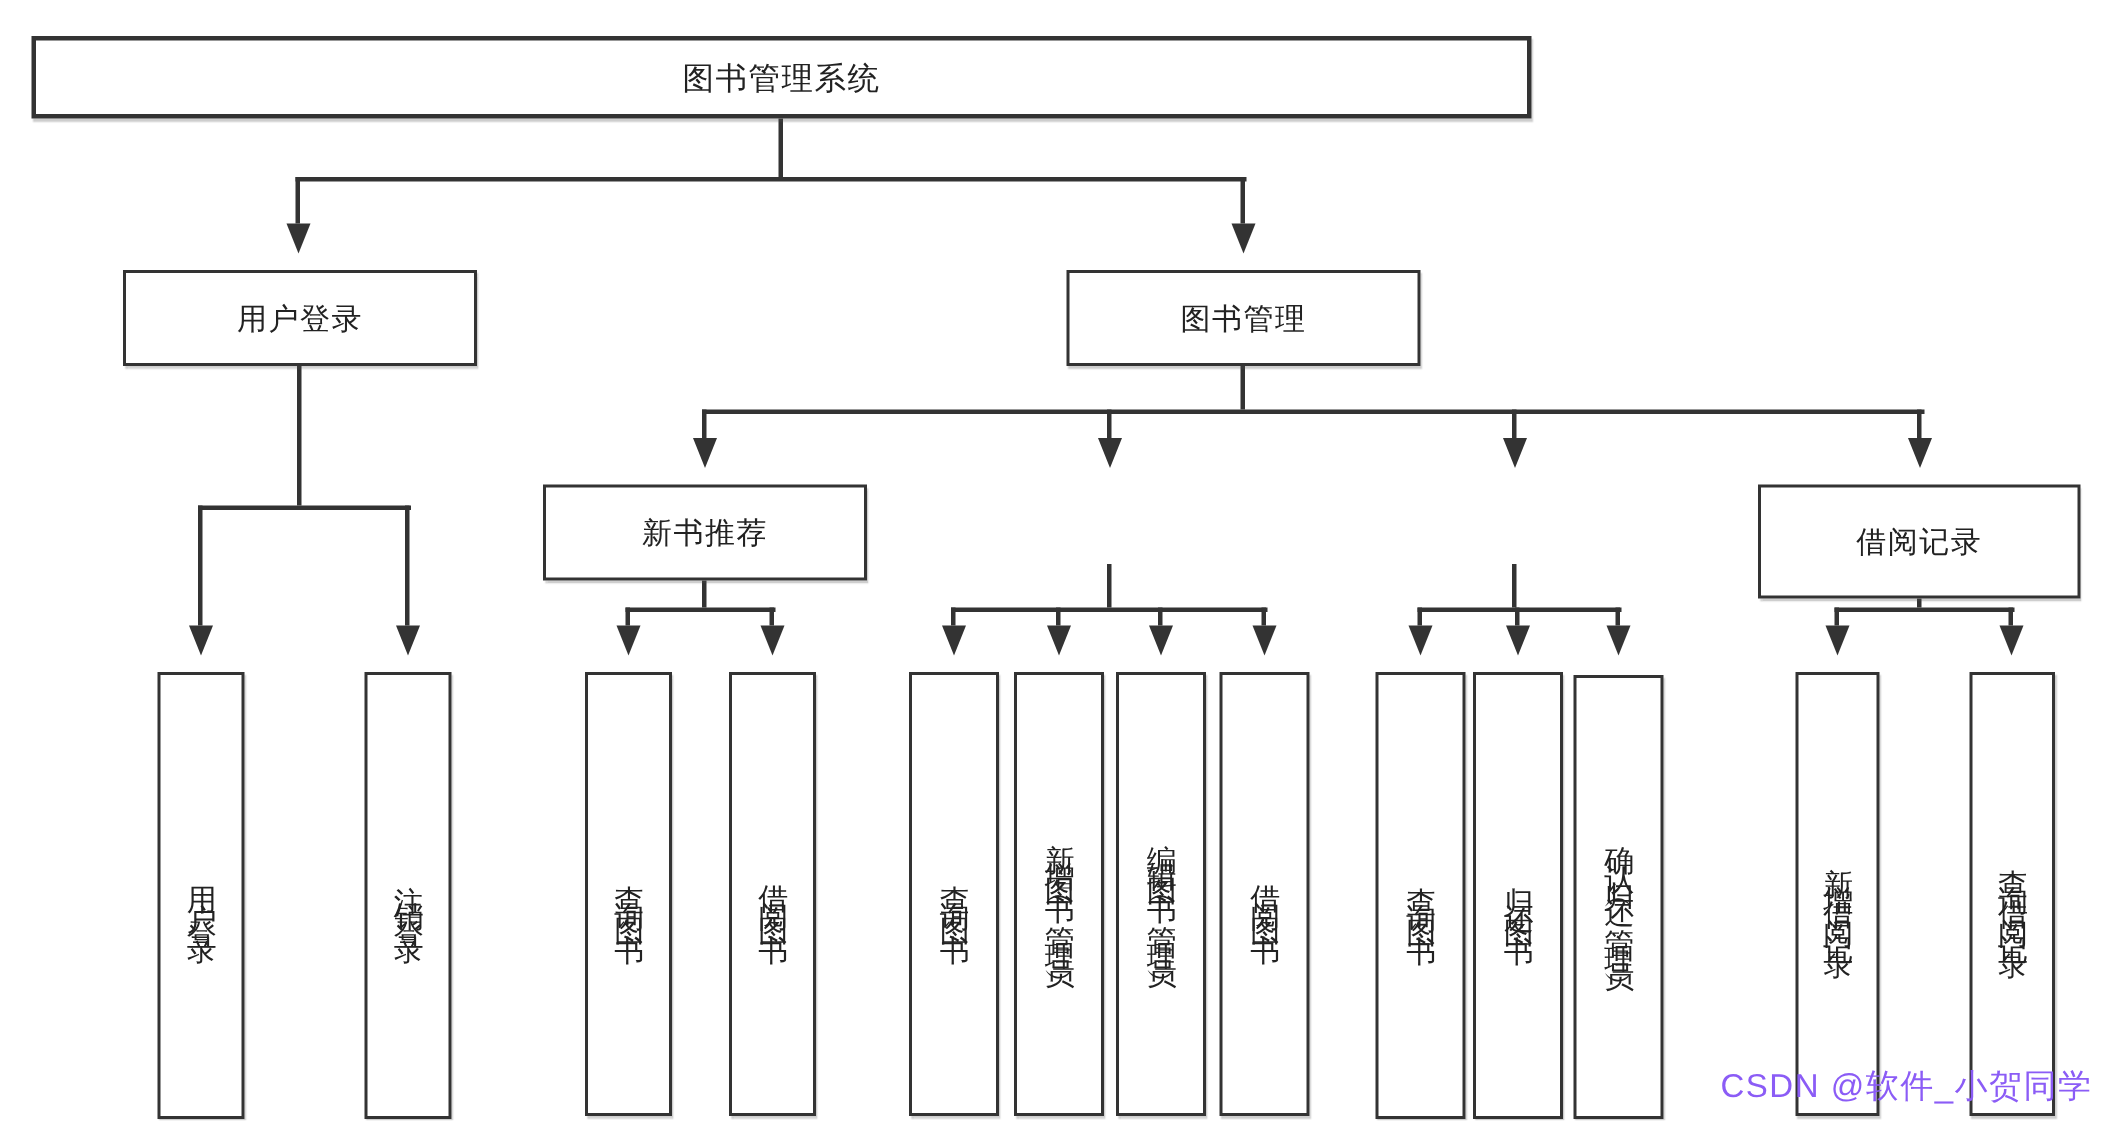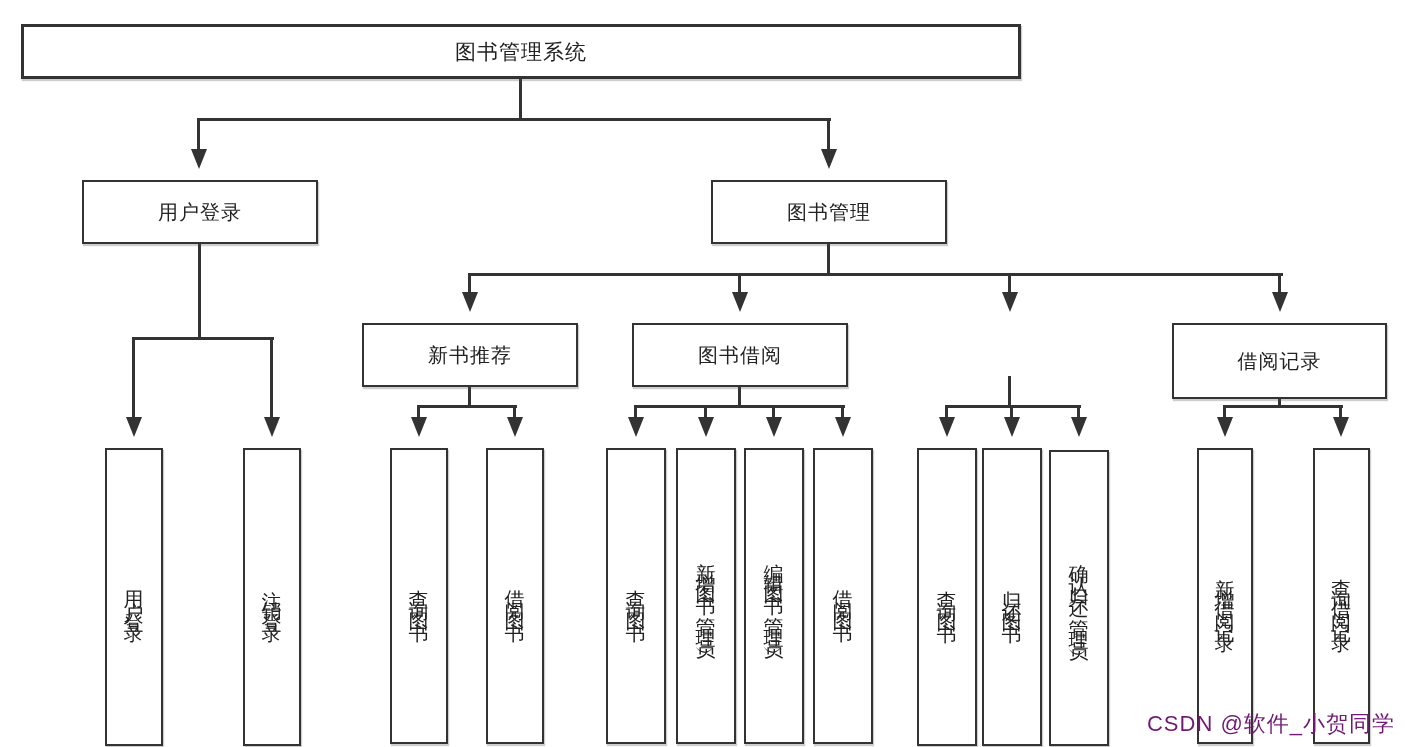--- a/index.html
+++ b/index.html
@@ -38,21 +38,21 @@
     position:absolute;z-index:1;
     width:0;height:0;
     border-left:8px solid transparent;
     border-right:8px solid transparent;
     border-top:20px solid #333333;
   }
   .watermark{
     position:absolute;
     right:10px;bottom:8px;
     font-size:22px;
-    color:#701a75;
+    color:#8b5cf6;
     letter-spacing:1px;
     z-index:3;
   }
 </style>
 </head>
 <body>
 
 <div id="stage">
 
   <div class="box root" style="left:21px;top:13px;width:1000px;height:55px">
@@ -86,23 +86,20 @@
   <div class="arrow" style="left:462px;top:292px"></div>
   <div class="vline" style="left:738px;top:273px;height:19px"></div>
   <div class="arrow" style="left:732px;top:292px"></div>
   <div class="vline" style="left:1008px;top:273px;height:19px"></div>
   <div class="arrow" style="left:1002px;top:292px"></div>
   <div class="vline" style="left:1278px;top:273px;height:19px"></div>
   <div class="arrow" style="left:1272px;top:292px"></div>
 
   <div class="box" style="left:362px;top:312px;width:216px;height:64px">
     <span>新书推荐</span>
-  </div>
-  <div class="box" style="left:632px;top:312px;width:216px;height:64px">
-    <span>图书借阅</span>
   </div>
   <div class="box" style="left:1172px;top:312px;width:215px;height:76px">
     <span>借阅记录</span>
   </div>
 
   <div class="vline" style="left:468px;top:376px;height:29px"></div>
   <div class="hline" style="left:417px;top:405px;width:100px"></div>
   <div class="vline" style="left:417px;top:405px;height:12px"></div>
   <div class="arrow" style="left:411px;top:417px"></div>
   <div class="vline" style="left:513px;top:405px;height:12px"></div>

